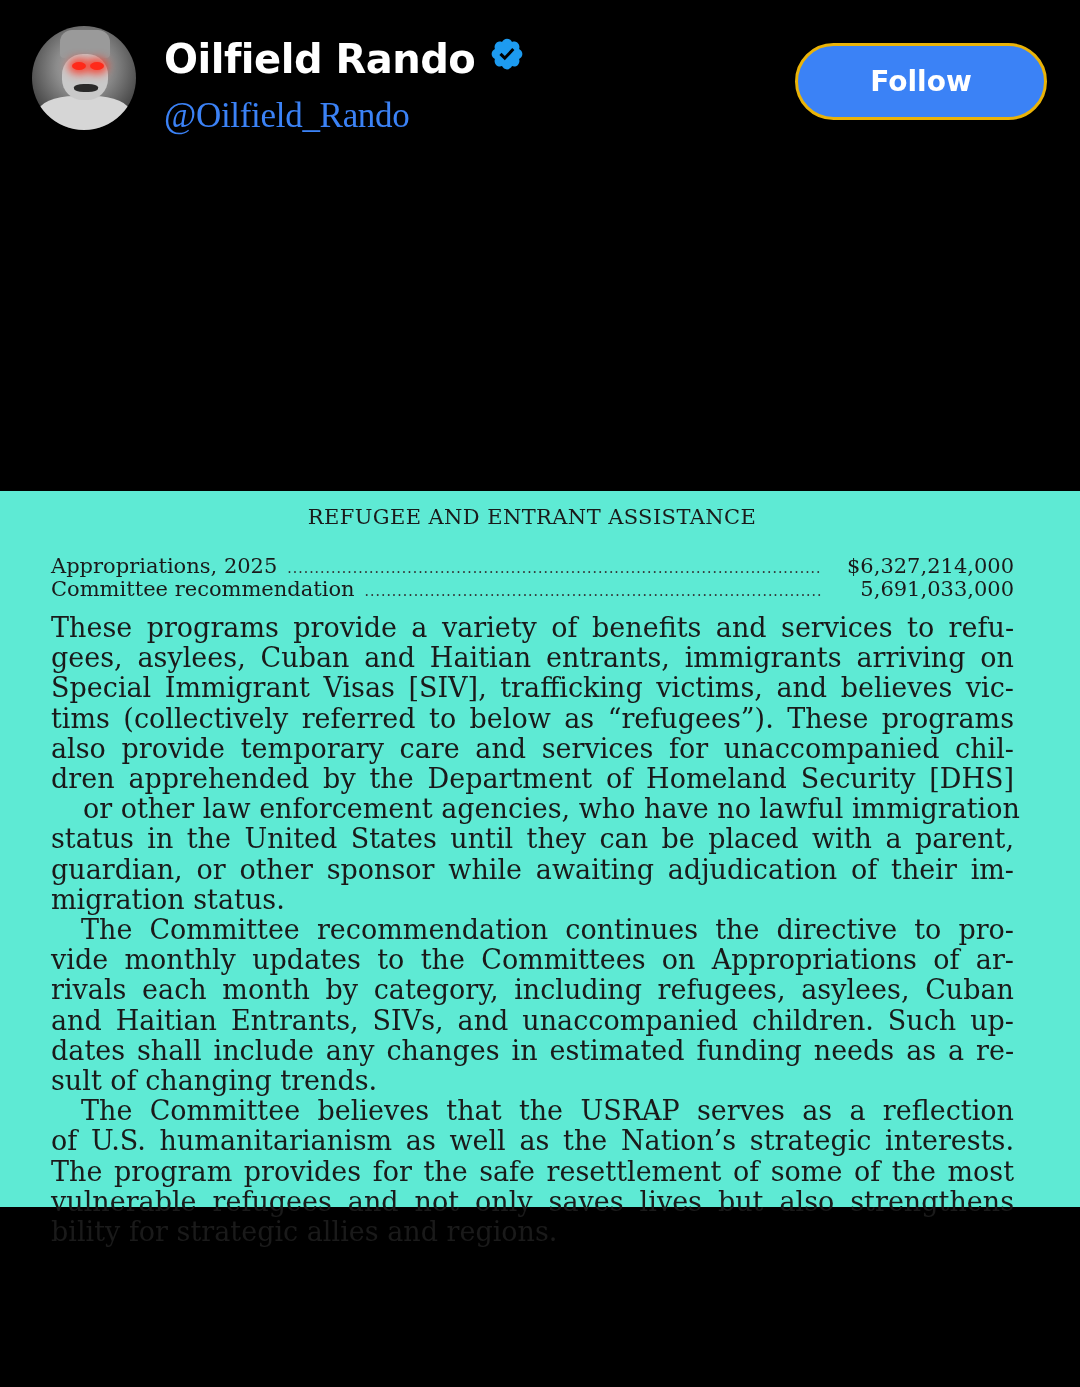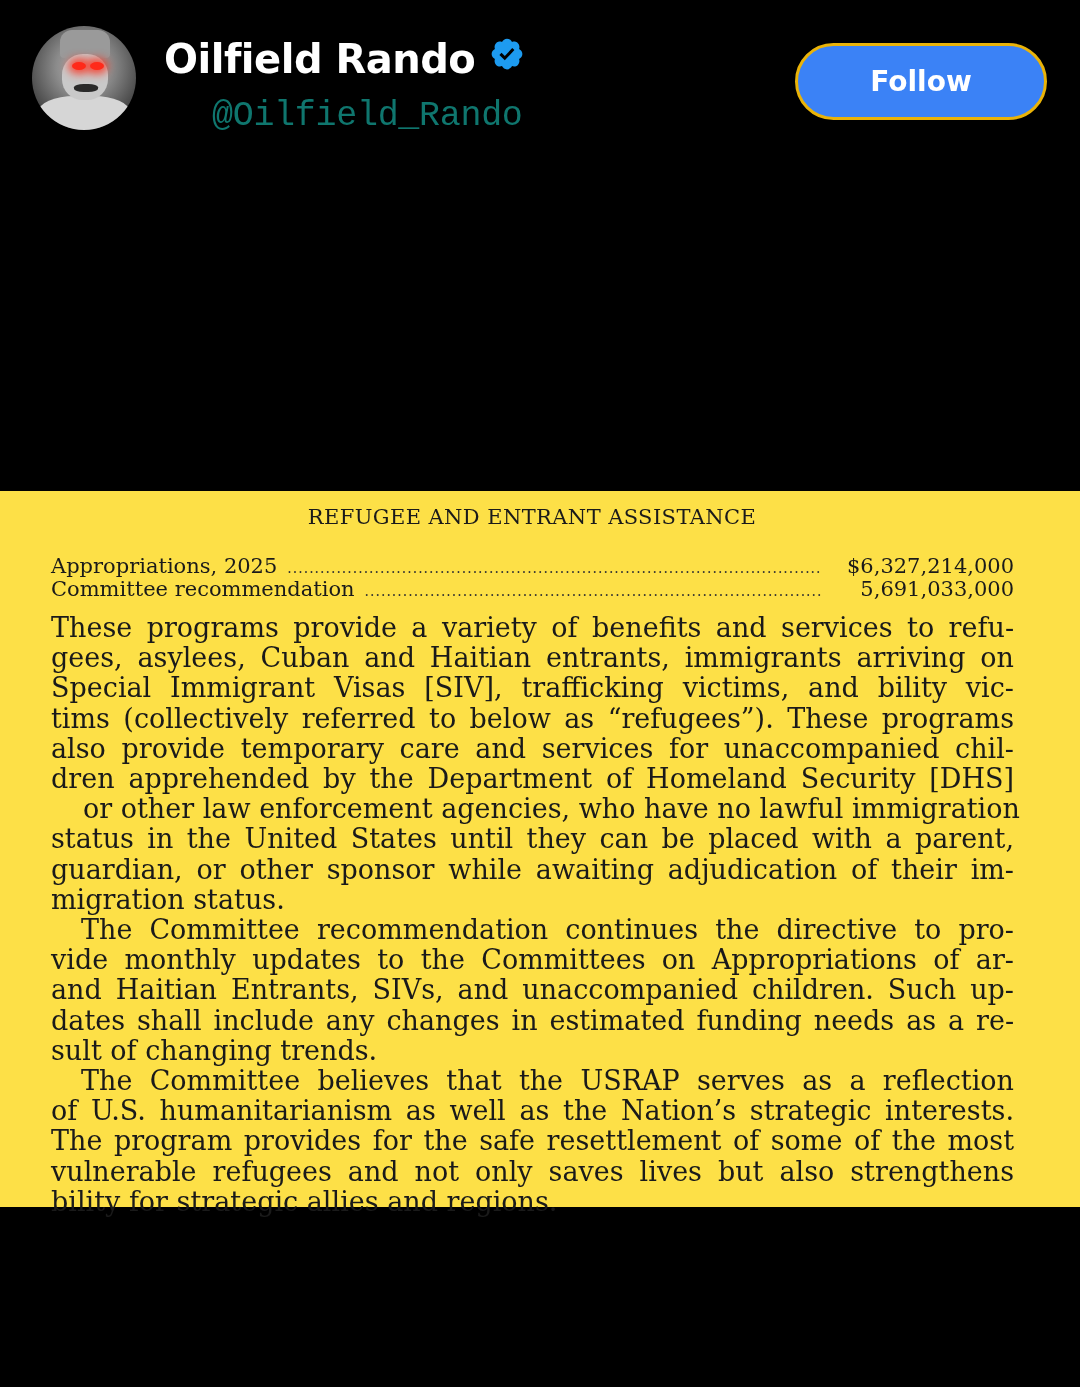--- a/index.html
+++ b/index.html
@@ -15,30 +15,30 @@
     .avatar .hat { position: absolute; left: 28px; top: 4px; width: 50px; height: 28px; border-radius: 12px 12px 4px 4px; background: #9a9a9a; }
     .avatar .face { position: absolute; left: 30px; top: 28px; width: 46px; height: 46px; border-radius: 45%; background: #c9c9c9; }
     .avatar .eye { position: absolute; top: 36px; width: 14px; height: 8px; border-radius: 50%; background: #ff2a1a; box-shadow: 0 0 8px 4px rgba(255,40,20,0.8); }
     .avatar .eye.l { left: 40px; } .avatar .eye.r { left: 58px; }
     .avatar .mouth { position: absolute; left: 42px; top: 58px; width: 24px; height: 8px; border-radius: 40%; background: #2a2a2a; }
     .avatar .suit { position: absolute; left: 6px; top: 70px; width: 92px; height: 40px; border-radius: 40% 40% 0 0; background: #d6d6d6; }
 
     .name-row { position: absolute; left: 164px; top: 36px; height: 52px; display: flex; align-items: flex-start; }
     .display-name { color: #fff; font-family: "DejaVu Sans", sans-serif; font-weight: bold; font-size: 40px; letter-spacing: -0.5px; }
     .verified { margin-left: 14px; width: 36px; height: 36px; }
-    .handle { position: absolute; left: 164px; top: 96px; color: #0f766e; font-family: Liberation Mono, monospace; font-size: 35px; letter-spacing: -0.3px; margin-left: 48px; }
+    .handle { position: absolute; left: 164px; top: 96px; color: #3b82f6; font-family: Liberation Serif, serif; font-size: 35px; letter-spacing: -0.3px; }
 
     .follow-btn {
       position: absolute; left: 795px; top: 43px; width: 252px; height: 77px;
       border: 3px solid #eab308; border-radius: 40px; background: #3b82f6;
       color: #fff; font-family: "DejaVu Sans", sans-serif; font-weight: bold; font-size: 28px;
       display: flex; align-items: center; justify-content: center; cursor: pointer;
     }
 
-    .doc { position: absolute; left: 0; top: 491px; width: 1080px; height: 716px; background: #fde047; color: #1a1a1a;
+    .doc { position: absolute; left: 0; top: 491px; width: 1080px; height: 716px; background: #5eead4; color: #1a1a1a;
       font-family: "DejaVu Serif", "Liberation Serif", serif; }
     .doc-title { position: absolute; left: 0; width: 1064px; top: 14px; text-align: center; font-size: 21px; letter-spacing: 0.4px; }
 
     .approp { position: absolute; left: 51px; width: 963px; font-size: 21px; line-height: 23px; }
     .approp-row { display: flex; align-items: baseline; height: 23px; }
     .approp-label { white-space: nowrap; padding-right: 10px; }
     .approp-dots { flex: 1; overflow: hidden; white-space: nowrap; font-size: 14px; letter-spacing: 1px; color: #333; margin-right: 22px; }
     .approp-value { white-space: nowrap; width: 170px; text-align: right; }
 
     .body { position: absolute; left: 51px; width: 963px; top: 122px; font-size: 27px; line-height: 30.2px; text-align: justify; }
@@ -86,32 +86,33 @@
       <span class="approp-label">Committee recommendation</span>
       <span class="approp-dots">..................................................................................................................................................</span>
       <span class="approp-value">5,691,033,000</span>
     </div>
   </div>
 
   <div class="body">
     <div>
       <span class="line"><span style="white-space: nowrap;">These programs provide a variety of benefits and services to refu-</span></span>
       <span class="line"><span style="white-space: nowrap;">gees, asylees, Cuban and Haitian entrants, immigrants arriving on</span></span>
-      <span class="line"><span style="white-space: nowrap;">Special Immigrant Visas [SIV], trafficking victims, and bility vic-</span></span>
+      <span class="line"><span style="white-space: nowrap;">Special Immigrant Visas [SIV], trafficking victims, and believes vic-</span></span>
       <span class="line"><span style="white-space: nowrap;">tims (collectively referred to below as “refugees”). These programs</span></span>
       <span class="line"><span style="white-space: nowrap;">also provide temporary care and services for unaccompanied chil-</span></span>
       <span class="line"><span style="white-space: nowrap;">dren apprehended by the Department of Homeland Security [DHS]</span></span>
       <span class="line"><span style="white-space: nowrap; margin-left: 32px;">or other law enforcement agencies, who have no lawful immigration</span></span>
       <span class="line"><span style="white-space: nowrap;">status in the United States until they can be placed with a parent,</span></span>
       <span class="line"><span style="white-space: nowrap;">guardian, or other sponsor while awaiting adjudication of their im-</span></span>
       <span class="line last">migration status.</span>
     </div>
     <div>
       <span class="line indent"><span style="white-space: nowrap;">The Committee recommendation continues the directive to pro-</span></span>
       <span class="line"><span style="white-space: nowrap;">vide monthly updates to the Committees on Appropriations of ar-</span></span>
+      <span class="line"><span style="white-space: nowrap;">rivals each month by category, including refugees, asylees, Cuban</span></span>
       <span class="line"><span style="white-space: nowrap; margin-top: 40px;">and Haitian Entrants, SIVs, and unaccompanied children. Such up-</span></span>
       <span class="line"><span style="white-space: nowrap;">dates shall include any changes in estimated funding needs as a re-</span></span>
       <span class="line last">sult of changing trends.</span>
     </div>
     <div>
       <span class="line indent"><span style="white-space: nowrap;">The Committee believes that the USRAP serves as a reflection</span></span>
       <span class="line"><span style="white-space: nowrap;">of U.S. humanitarianism as well as the Nation’s strategic interests.</span></span>
       <span class="line"><span style="white-space: nowrap;">The program provides for the safe resettlement of some of the most</span></span>
       <span class="line"><span style="white-space: nowrap;">vulnerable refugees and not only saves lives but also strengthens</span></span>
       <span class="line last">bility for strategic allies and regions.</span>

